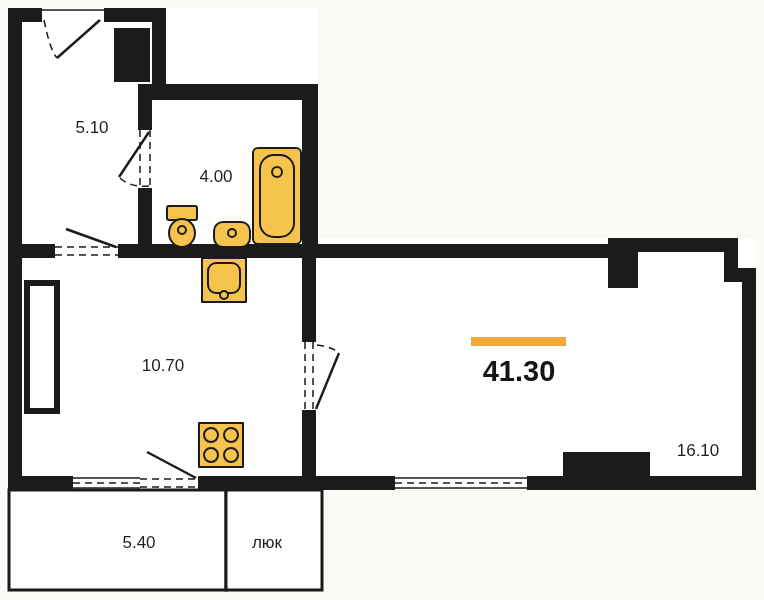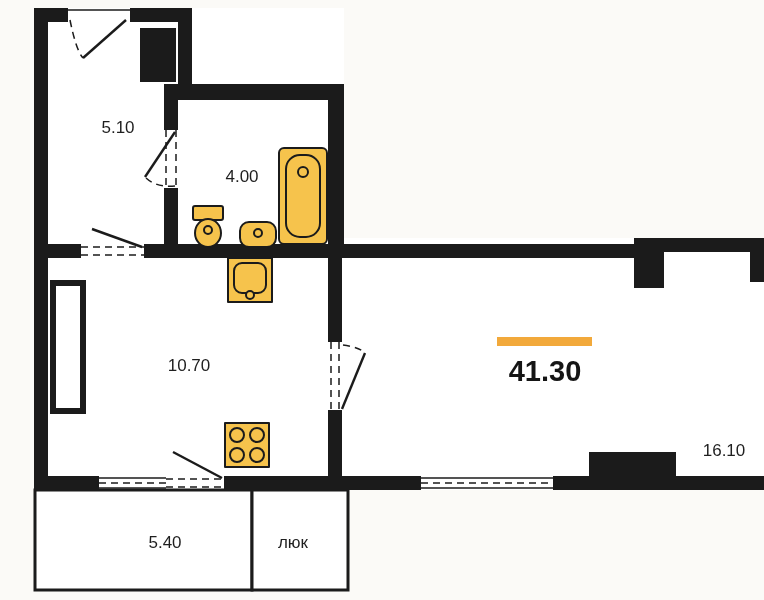--- a/index.html
+++ b/index.html
@@ -1,17 +1,17 @@
 <!DOCTYPE html>
 <html style="--page_bg: #fbfaf7; --room: #ffffff; --wall: #1b1b1b; --fixture: #f6c34c; --accent: #f2a93b; --text: #1f1f1f;"><head>
 <meta charset="utf-8">
 <title>Floor plan</title>
 <style>
   html,body{margin:0;padding:0;background:var(--page_bg,#fbfaf7);}
-  .stage{width:640px;height:600px;position:relative;padding-left:26px;}
+  .stage{width:640px;height:600px;position:relative;}
   svg{display:block;}
   .room{fill:var(--room,#fff);}
   .wall{fill:var(--wall,#1b1b1b);}
   .fixture{fill:var(--fixture,#f6c34c);stroke:var(--wall,#1b1b1b);stroke-width:2;stroke-linejoin:round;}
   .hair{stroke:var(--wall,#1b1b1b);stroke-width:1.5;fill:none;}
   .dash{stroke:var(--wall,#1b1b1b);stroke-width:1.5;fill:none;stroke-dasharray:7 5;}
   .leaf{stroke:var(--wall,#1b1b1b);stroke-width:2.4;fill:none;}
   .niche{fill:var(--room,#fff);stroke:var(--wall,#1b1b1b);stroke-width:6;}
   .balcony{fill:var(--room,#fff);stroke:var(--wall,#1b1b1b);stroke-width:3;}
   .accent{fill:var(--accent,#f2a93b);}

